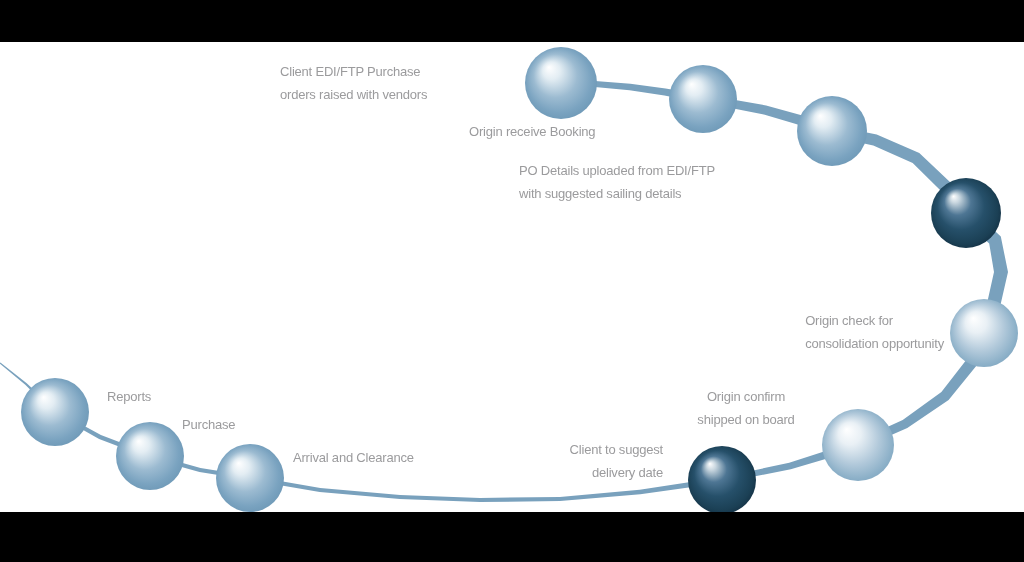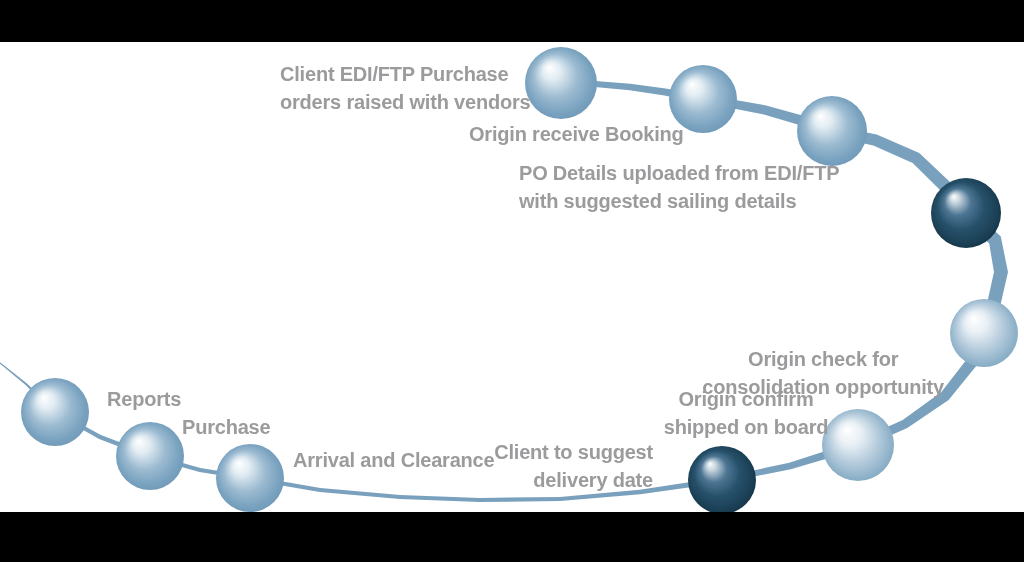--- a/index.html
+++ b/index.html
@@ -21,31 +21,31 @@
     background:var(--bar-color);
     z-index:30;
   }
   .letterbox.top{top:0;height:42px;}
   .letterbox.bottom{top:512px;height:50px;}
   svg.flow{position:absolute;left:0;top:0;z-index:10;}
   .swoosh{fill:var(--swoosh);}
   .lbl{
     position:absolute;z-index:20;
     color:var(--label);
-    font-size:20px;font-weight:bold;
-    line-height:28px;letter-spacing:-0.2px;
+    font-size:13px;font-weight:normal;
+    line-height:23px;letter-spacing:-0.2px;
     white-space:pre-line;
   }
   .lbl-0{left:280px;top:60px;text-align:left;}
   .lbl-1{left:469px;top:120px;text-align:center;}
   .lbl-2{left:519px;top:159px;text-align:left;}
   .lbl-3{left:700px;top:225px;text-align:left;}
-  .lbl-4{right:80px;top:309px;text-align:center;margin-top:36px;}
+  .lbl-4{right:80px;top:309px;text-align:left;}
   .lbl-5{left:640px;top:385px;width:212px;text-align:center;}
-  .lbl-6{right:371px;top:438px;text-align:right;}
+  .lbl-6{right:361px;top:438px;text-align:right;}
   .lbl-7{left:293px;top:446px;text-align:right;}
   .lbl-8{left:182px;top:413px;text-align:left;}
   .lbl-9{left:95px;top:385px;text-align:right;margin-left:12px;}
 </style>
 </head>
 <body>
 
 <div class="stage">
 
   <svg class="flow" width="1024" height="562" viewBox="0 0 1024 562">

